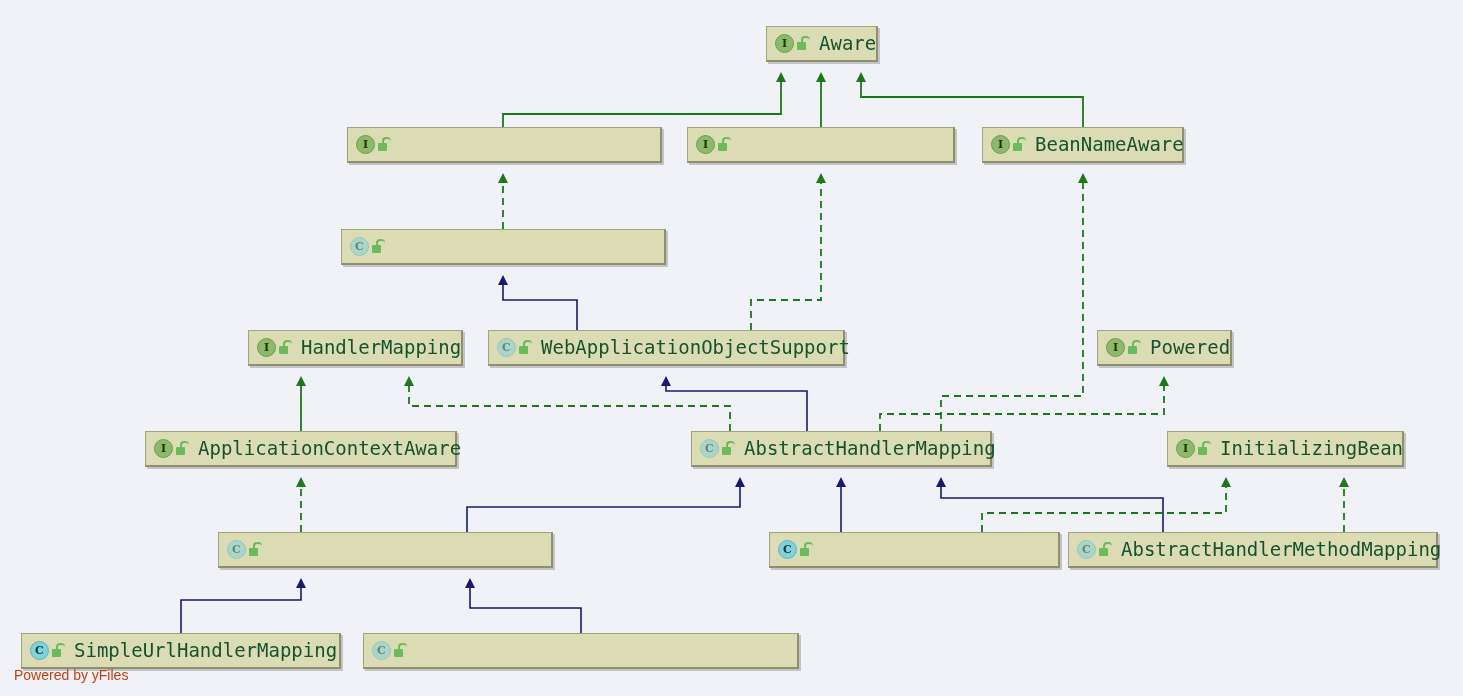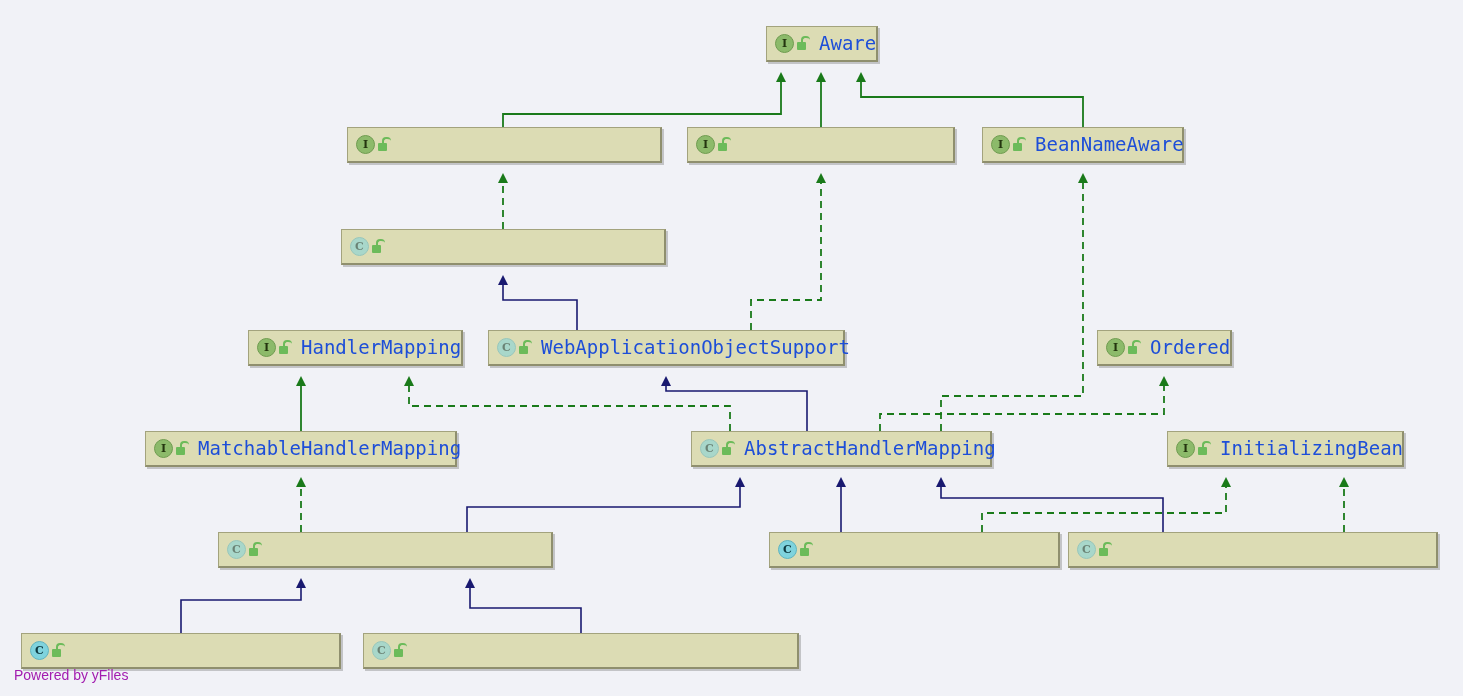--- a/index.html
+++ b/index.html
@@ -87,32 +87,32 @@
     left: 0px;
     top: 6px;
     width: 9px;
     height: 8px;
     background: #6cbb5a;
     border-radius: 1px;
   }
   .node-label {
     font-family: "DejaVu Sans Mono", monospace;
     font-size: 19px;
-    color: #1d4ed8;
+    color: #14532d;
     letter-spacing: 0px;
     line-height: 1;
     text-align: center;
   }
   .watermark {
     position: absolute;
     left: 14px;
     top: 667px;
     font-family: "Liberation Sans", sans-serif;
     font-size: 14px;
-    color: #a21caf;
+    color: #c2410c;
     user-select: none;
   }
 </style>
 </head>
 <body>
 
 <div id="diagram-root">
 
   <svg id="edge-layer" viewBox="0 0 1463 696" xmlns="http://www.w3.org/2000/svg">
     <defs>
@@ -199,29 +199,29 @@
           <span class="body"></span>
         </span>
         <span class="node-label">WebApplicationObjectSupport</span>
       </div>
       <div class="uml-node" style="left: 1097px; top: 330px; width: 135px; height: 36px;">
         <span class="node-type-icon iface">I</span>
         <span class="node-lock-icon">
           <span class="shackle"></span>
           <span class="body"></span>
         </span>
-        <span class="node-label">Ordered</span>
+        <span class="node-label">Powered</span>
       </div>
       <div class="uml-node" style="left: 145px; top: 431px; width: 312px; height: 36px;">
         <span class="node-type-icon iface">I</span>
         <span class="node-lock-icon">
           <span class="shackle"></span>
           <span class="body"></span>
         </span>
-        <span class="node-label">MatchableHandlerMapping</span>
+        <span class="node-label">ApplicationContextAware</span>
       </div>
       <div class="uml-node" style="left: 691px; top: 431px; width: 301px; height: 36px;">
         <span class="node-type-icon cls faded">C</span>
         <span class="node-lock-icon">
           <span class="shackle"></span>
           <span class="body"></span>
         </span>
         <span class="node-label">AbstractHandlerMapping</span>
       </div>
       <div class="uml-node" style="left: 1167px; top: 431px; width: 237px; height: 36px;">
@@ -245,27 +245,29 @@
           <span class="shackle"></span>
           <span class="body"></span>
         </span>
       </div>
       <div class="uml-node" style="left: 1068px; top: 532px; width: 370px; height: 36px;">
         <span class="node-type-icon cls faded">C</span>
         <span class="node-lock-icon">
           <span class="shackle"></span>
           <span class="body"></span>
         </span>
+        <span class="node-label">AbstractHandlerMethodMapping</span>
       </div>
       <div class="uml-node" style="left: 21px; top: 633px; width: 320px; height: 36px;">
         <span class="node-type-icon cls">C</span>
         <span class="node-lock-icon">
           <span class="shackle"></span>
           <span class="body"></span>
         </span>
+        <span class="node-label">SimpleUrlHandlerMapping</span>
       </div>
       <div class="uml-node" style="left: 363px; top: 633px; width: 436px; height: 36px;">
         <span class="node-type-icon cls faded">C</span>
         <span class="node-lock-icon">
           <span class="shackle"></span>
           <span class="body"></span>
         </span>
       </div>
     </div>
 

